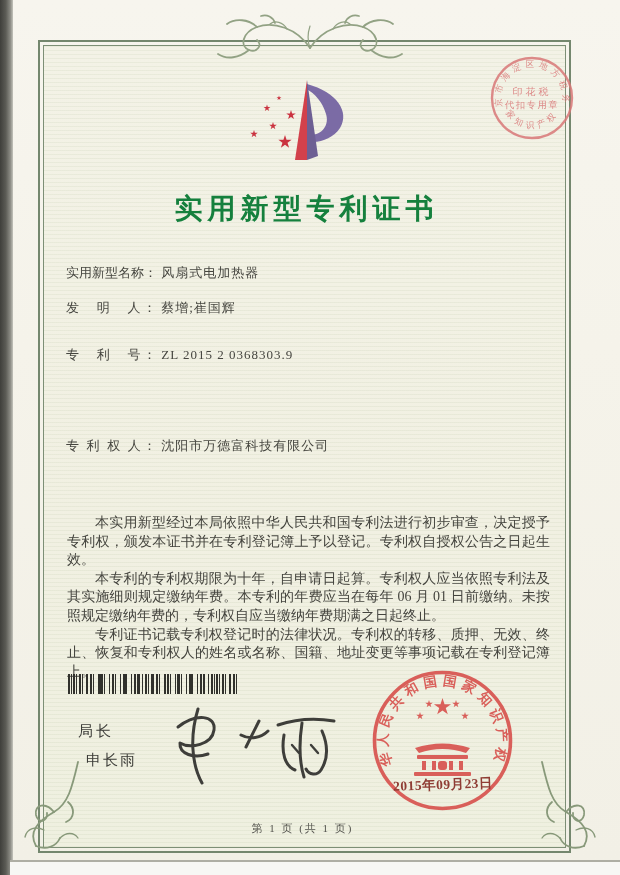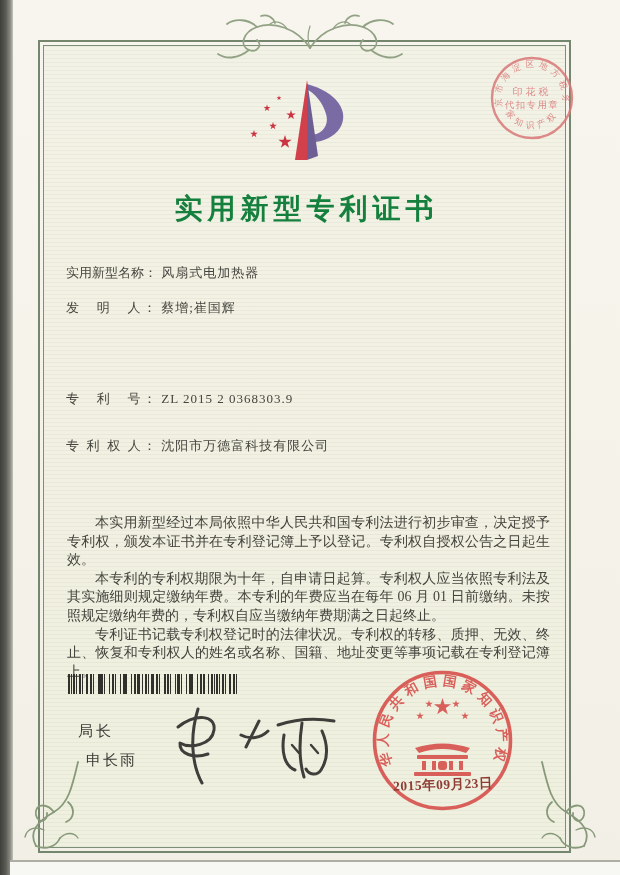--- a/index.html
+++ b/index.html
@@ -135,21 +135,21 @@
   <div class="title">实用新型专利证书</div>
 
   <div class="field-row" style="top:252px;margin-top:12px;">
     <span class="flabel">实用新型名称：</span>
     <span class="fvalue">风扇式电加热器</span>
   </div>
   <div class="field-row" style="top:299px;">
     <span class="flabel">发　明　人：</span>
     <span class="fvalue">蔡增;崔国辉</span>
   </div>
-  <div class="field-row" style="top:346px;margin-top:44px;">
+  <div class="field-row" style="top:346px;">
     <span class="flabel">专　利　号：</span>
     <span class="fvalue">ZL 2015 2 0368303.9</span>
   </div>
   <div class="field-row" style="top:437px;">
     <span class="flabel">专 利 权 人：</span>
     <span class="fvalue">沈阳市万德富科技有限公司</span>
   </div>
 
   <div class="paragraphs">
     <p>本实用新型经过本局依照中华人民共和国专利法进行初步审查，决定授予专利权，颁发本证书并在专利登记簿上予以登记。专利权自授权公告之日起生效。</p>
@@ -194,14 +194,15 @@
       <rect x="52" y="93" width="4" height="9"></rect>
       <rect x="62" y="93" width="4" height="9"></rect>
       <rect x="79" y="93" width="4" height="9"></rect>
       <rect x="89" y="93" width="4" height="9"></rect>
       <rect x="68" y="93" width="9" height="9" rx="3"></rect>
       <rect x="44" y="104" width="57" height="4" rx="1"></rect>
     </g>
   </svg>
   <div class="seal-date">2015年09月23日</div>
 
+  <div class="footer">第 1 页 (共 1 页)</div>
 
 </div>
 
 </body></html>

